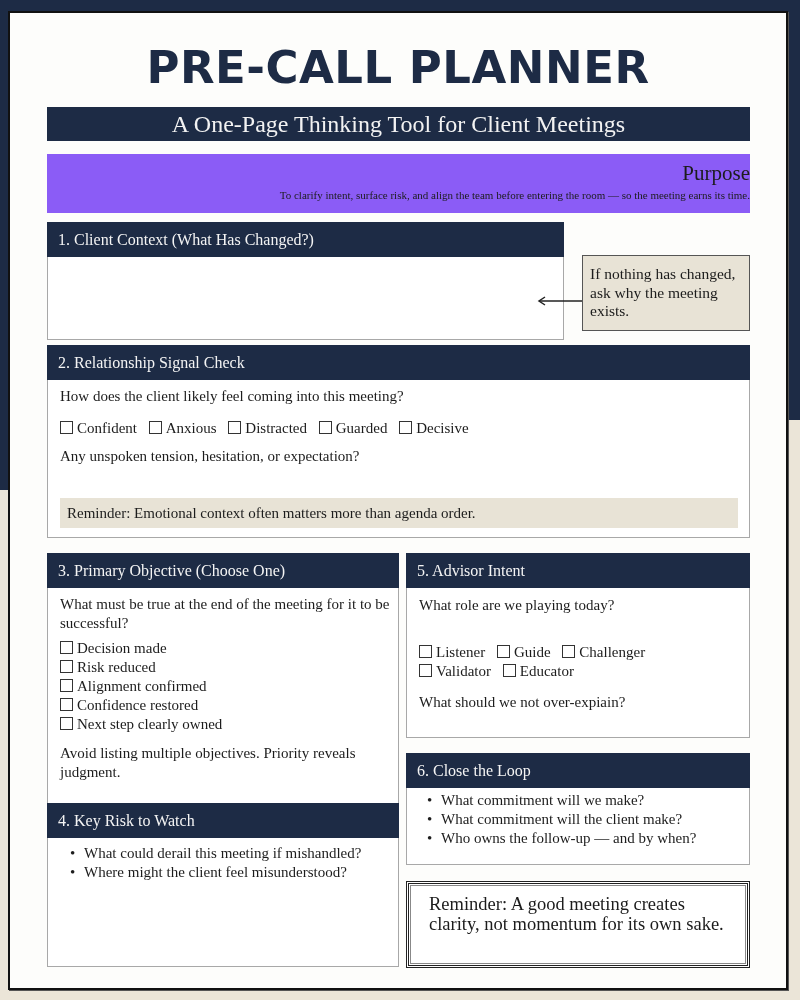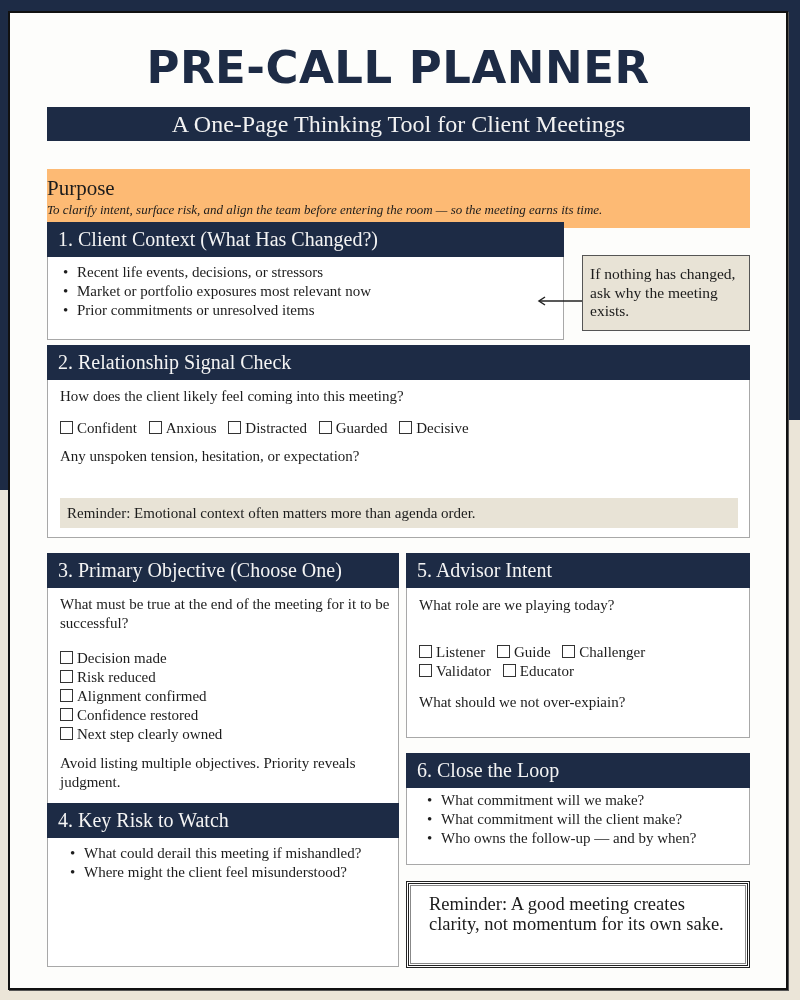--- a/index.html
+++ b/index.html
@@ -36,38 +36,38 @@
   .subtitle-bar {
     position: absolute; left: 37px; top: 94px; width: 703px; height: 34px;
     background: #1d2b45;
     color: #f2f2f2;
     text-align: center;
     font-family: "Liberation Serif", serif;
     font-size: 24px;
     line-height: 34px;
   }
   .purpose {
-    position: absolute; left: 37px; top: 156px; width: 703px; height: 59px;
-    background: #fdba74;
-    text-align: left;
+    position: absolute; left: 37px; top: 141px; width: 703px; height: 59px;
+    background: #8b5cf6;
+    text-align: right;
     font-family: "Liberation Serif", serif;
   }
   .purpose .ptitle { font-size: 21px; padding-top: 7px; line-height: 24px; }
-  .purpose .ptext { font-size: 13px; line-height: 20px; font-style: italic; }
+  .purpose .ptext { font-size: 11px; line-height: 20px; }
 
   .section {
     position: absolute;
     border: 1px solid #a8a8a8;
     background: #fff;
   }
   .section .hdr {
     background: #1d2b45;
     color: #f4f4f4;
     font-family: "Liberation Serif", serif;
-    font-size: 20px;
+    font-size: 16px;
     padding-left: 11px;
     height: 35px;
     line-height: 35px;
     margin: -1px -1px 0 -1px;
   }
   .body-txt {
     font-family: "Liberation Serif", serif;
     font-size: 15px;
     line-height: 19px;
   }
@@ -105,21 +105,21 @@
   #s2 .opts { margin-bottom: 9px; }
   #s2 .reminder {
     position: absolute; left: 12px; top: 152px; width: 678px; height: 30px;
     background: #e8e3d6;
     line-height: 30px;
     padding-left: 7px;
   }
 
   #s3 { left: 37px; top: 540px; width: 352px; height: 268px; }
   #s3 .content { padding: 7px 0 0 12px; }
-  #s3 .cklist { margin-top: 16px; }
+  #s3 .cklist { margin-top: 6px; }
   #s3 .cklist div { line-height: 19px; }
   #s3 .note { margin-top: 10px; }
 
   #s5 { left: 396px; top: 540px; width: 344px; height: 185px; }
   #s5 .content { padding: 8px 0 0 12px; }
   #s5 .opts { margin-top: 28px; }
   #s5 .q2 { margin-top: 12px; }
 
   #s4 { left: 37px; top: 790px; width: 352px; height: 164px; }
   #s4 .content { padding: 6px 0 0 20px; }
@@ -151,27 +151,20 @@
   <div class="title">PRE-CALL PLANNER</div>
   <div class="subtitle-bar">A One-Page Thinking Tool for Client Meetings</div>
 
   <div class="purpose">
     <div class="ptitle">Purpose</div>
     <div class="ptext">To clarify intent, surface risk, and align the team before entering the room — so the meeting earns its time.</div>
   </div>
 
   <div class="section" id="s1">
     <div class="hdr">1. Client Context (What Has Changed?)</div>
-    <div class="content body-txt">
-      <ul class="bullets">
-        <li>Recent life events, decisions, or stressors</li>
-        <li>Market or portfolio exposures most relevant now</li>
-        <li>Prior commitments or unresolved items</li>
-      </ul>
-    </div>
   </div>
   <svg class="arrow" viewBox="0 0 45 10">
     <line x1="3" y1="5" x2="45" y2="5" stroke="#222" stroke-width="1.5"></line>
     <polyline points="8,1 2,5 8,9" fill="none" stroke="#222" stroke-width="1.5"></polyline>
   </svg>
   <div class="callout">If nothing has changed, ask why the meeting exists.</div>
 
   <div class="section" id="s2">
     <div class="hdr">2. Relationship Signal Check</div>
     <div class="content body-txt">

